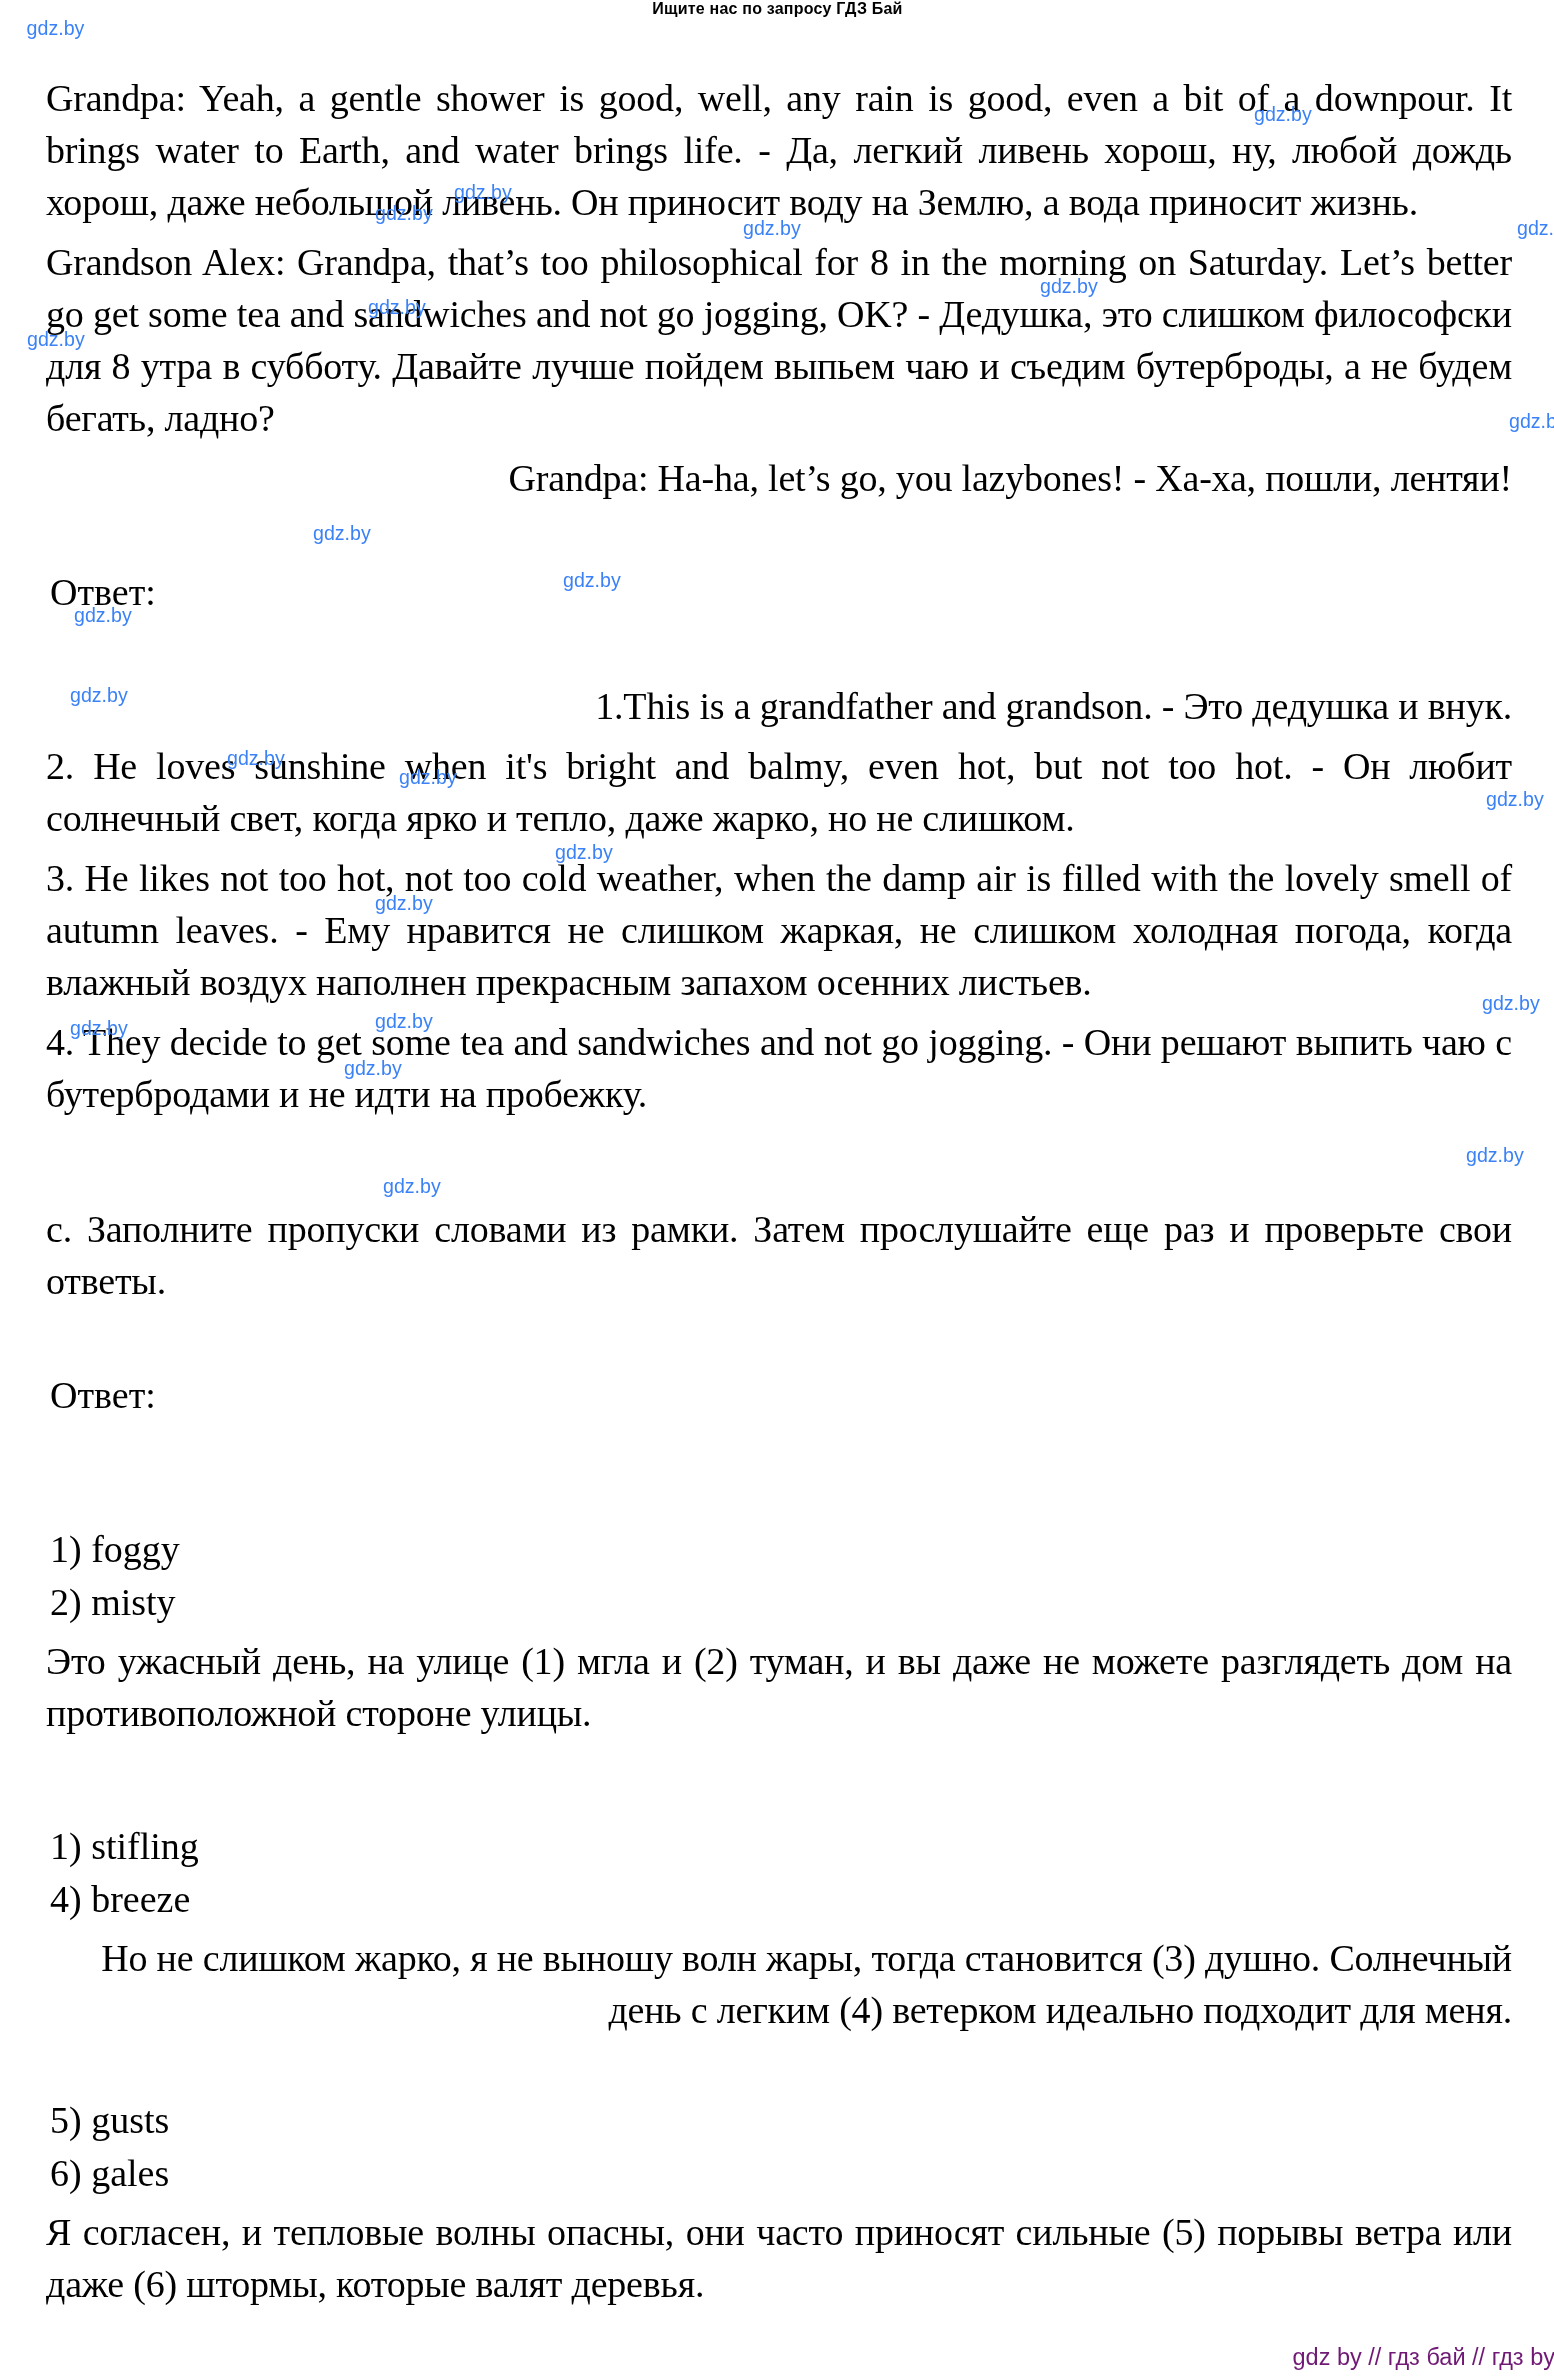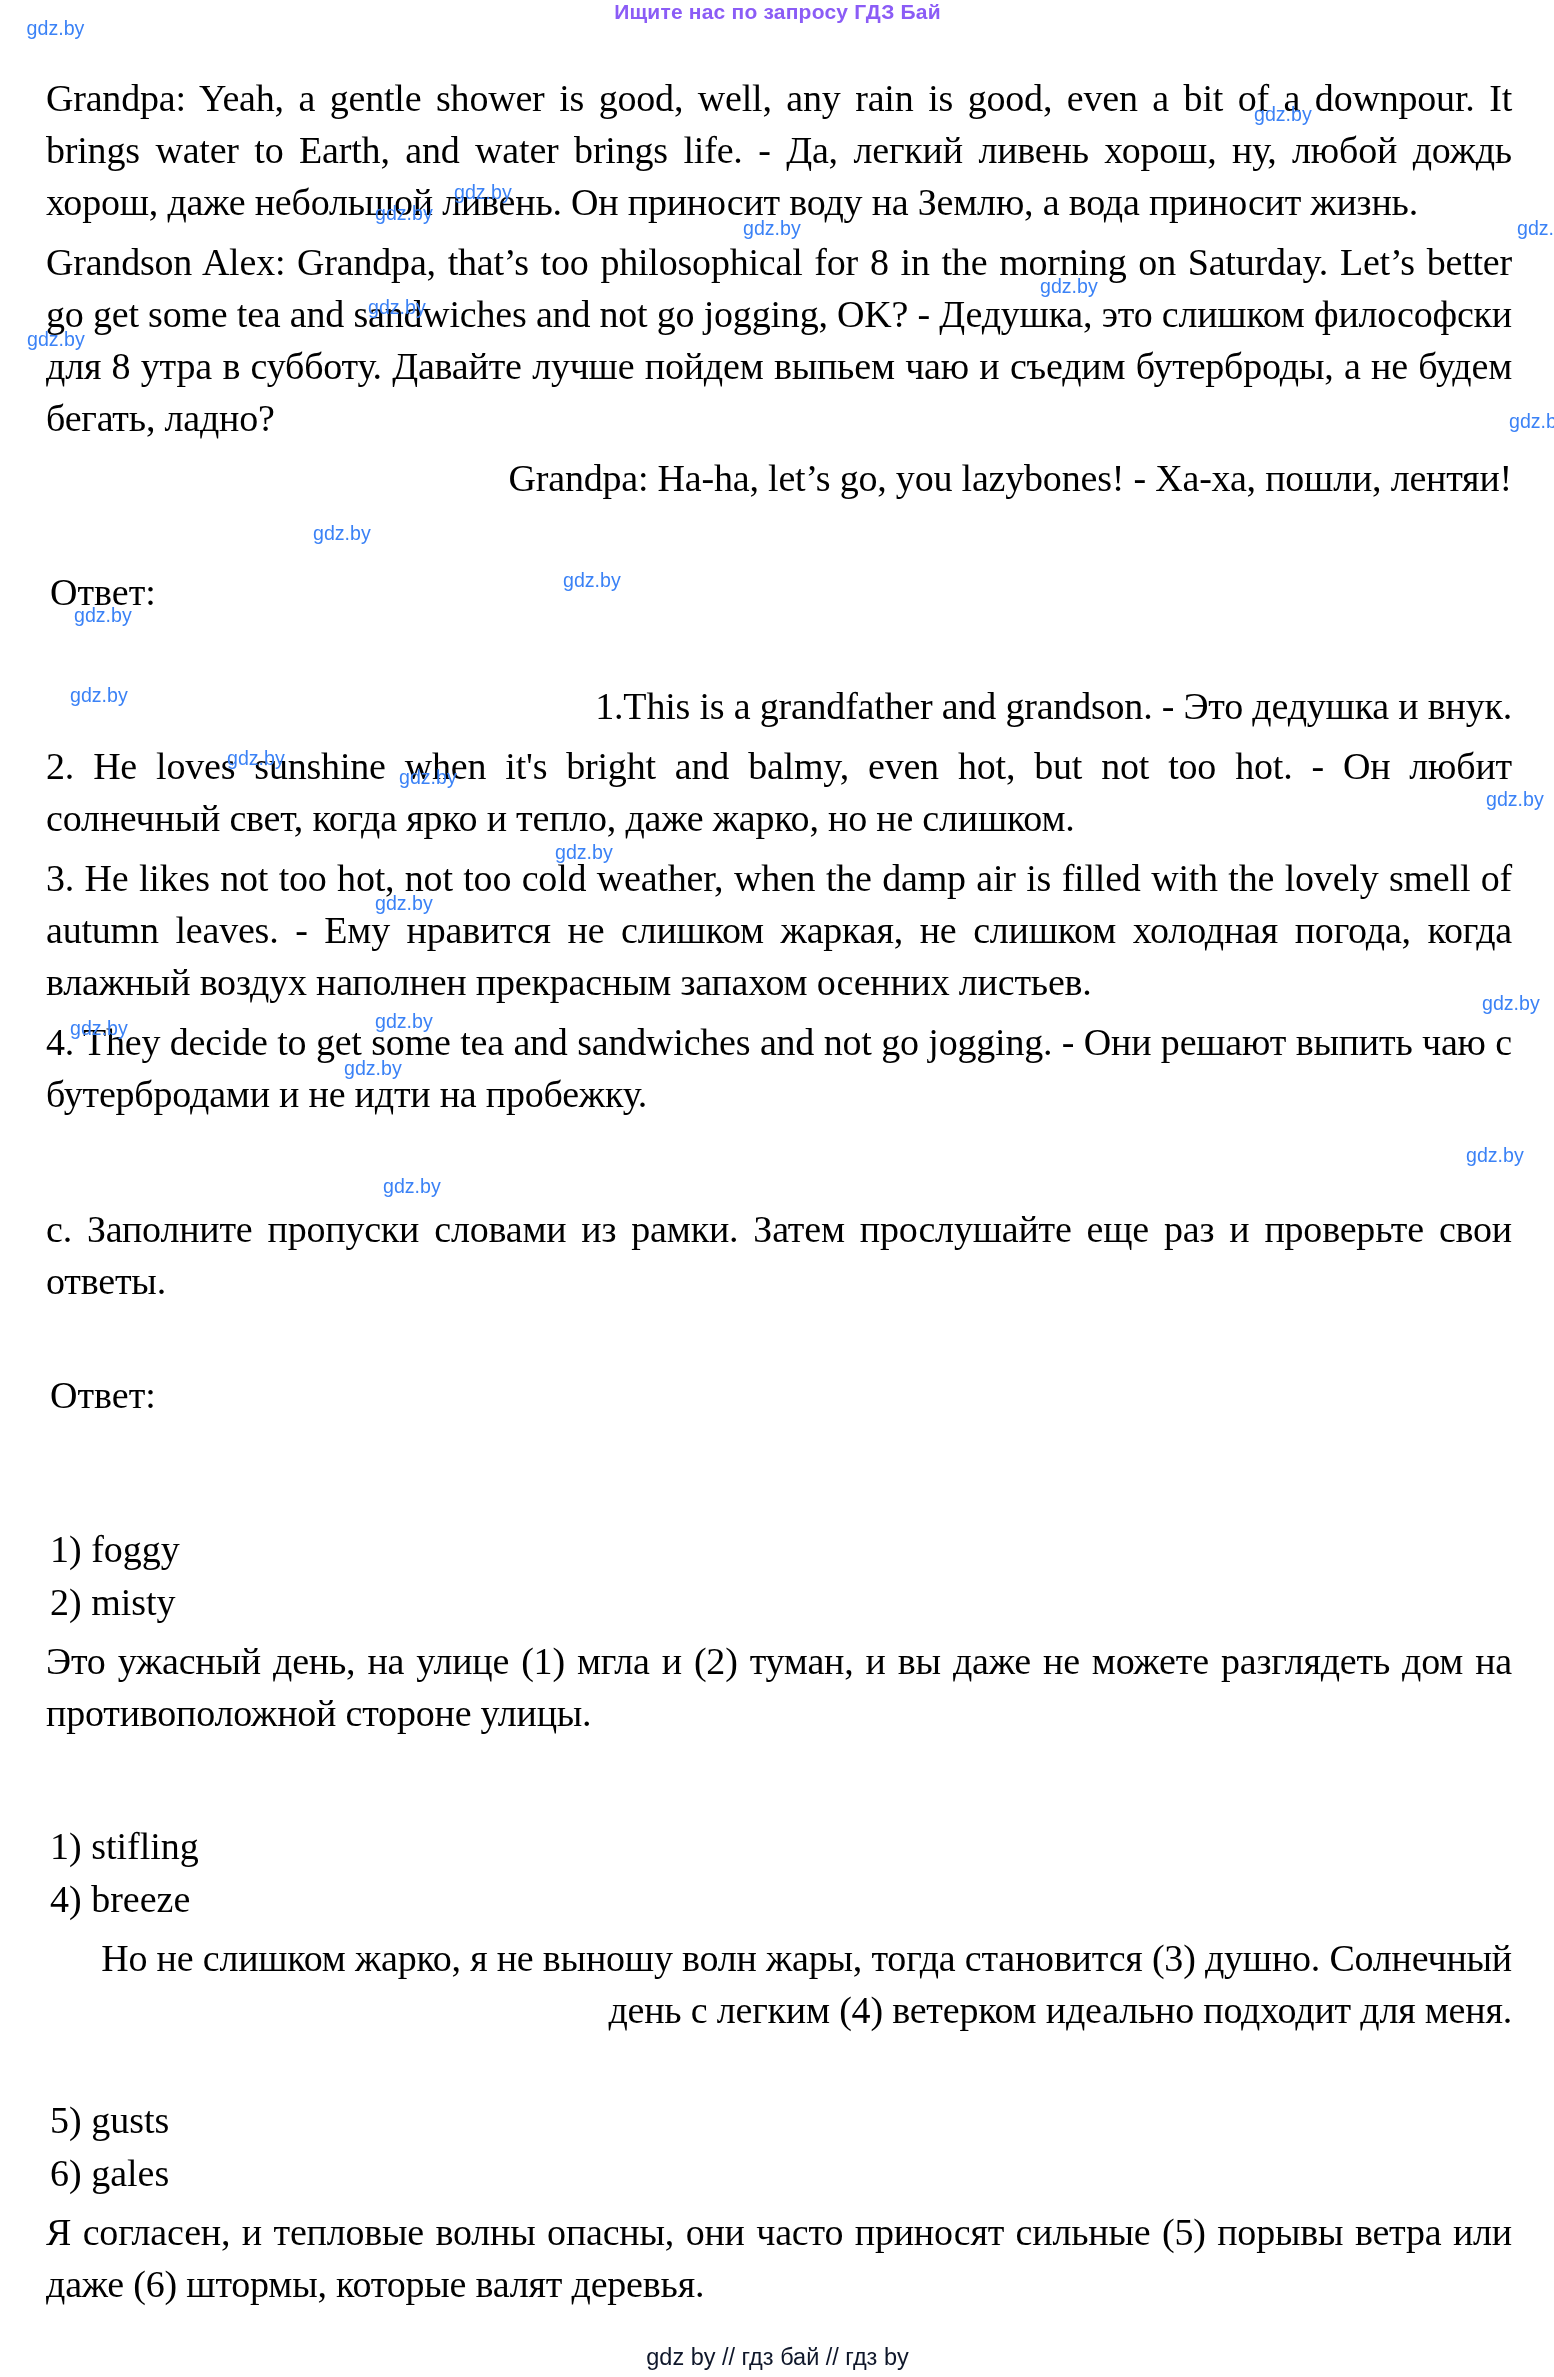--- a/index.html
+++ b/index.html
@@ -18,22 +18,22 @@
   }
   
   .promo {
     position: absolute;
     top: 0px;
     left: 0;
     width: 100%;
     text-align: center;
     font-family: "Liberation Sans", "DejaVu Sans", sans-serif;
     font-weight: bold;
-    font-size: 21px;
-    color: #8b5cf6;
+    font-size: 16px;
+    color: #000000;
     letter-spacing: 0.2px;
     white-space: nowrap;
   }
   
   .content {
     position: absolute;
     left: 38px;
     top: 64px;
     width: 1482px;
   }
@@ -67,24 +67,24 @@
     font-size: 19.6px;
     color: #3b82f6;
     white-space: nowrap;
   }
   
   .footer {
     position: absolute;
     left: 0;
     bottom: 6.3px;
     width: 100%;
-    text-align: center;
+    text-align: right;
     font-family: "Liberation Sans", "DejaVu Sans", sans-serif;
     font-size: 23.5px;
-    color: #0f172a;
+    color: #701a75;
     white-space: nowrap;
   }
 </style>
 </head>
 <body>
 
 <div class="page">
 
   <div class="promo">Ищите нас по запросу ГДЗ Бай</div>
 

